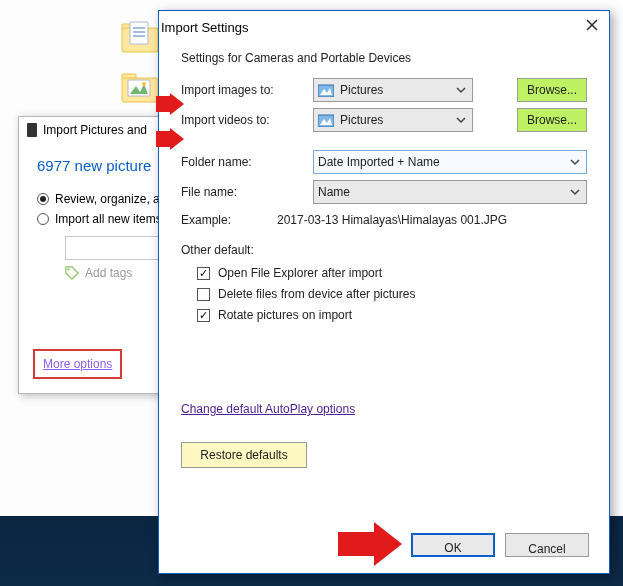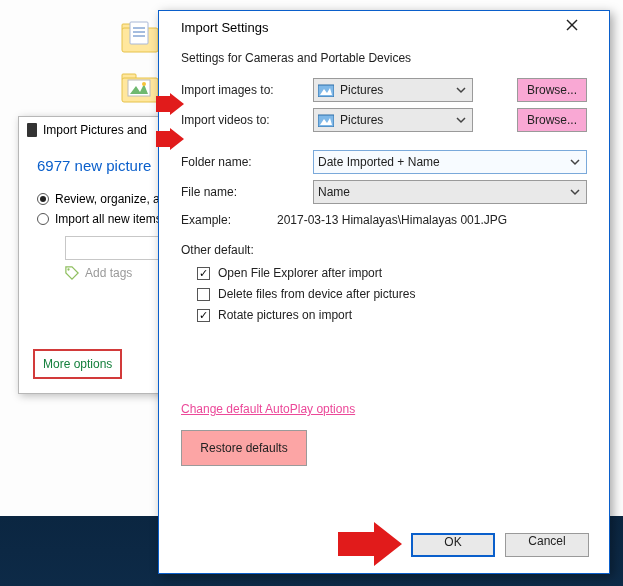--- a/index.html
+++ b/index.html
@@ -67,36 +67,36 @@
     display:flex; align-items:center; gap:6px;
     color:#9a9a9a; font-size:12px;
   }
   .tag-icon { width:14px; height:14px; }
   .more-options-box {
     position:absolute; left:14px; bottom:14px;
     padding: 6px 8px;
     border: 2px solid #d23a3a;
   }
   .more-options {
-    color:#15803d; font-size:12px;
+    color:#8b5cf6; text-decoration: underline; font-size:12px;
     cursor:pointer;
   }
 
   
   .settings {
     position:absolute;
     left:158px; top:10px;
     width:452px; height:564px;
     background:#fff;
     border:1px solid #0a5fcb;
     box-shadow: 3px 3px 10px rgba(0,0,0,0.35);
     z-index:20;
   }
   .settings-titlebar {
-    height:32px; padding:6px 22px;
+    height:32px; padding:6px 2px;
     display:flex; align-items:center; justify-content:space-between;
     font-size:13px;
   }
   .close-x { font-size:16px; width:30px; text-align:center; cursor:pointer; }
   .settings-body { padding: 8px 22px 0 22px; font-size:12px; color:#222; position:relative; height:calc(100% - 32px);}
   .section-heading { margin: 0 0 12px 0; }
 
   .row { display:flex; align-items:center; margin:4px 0; height:26px;gap:36px; }
   .row-label { width:96px; }
   .combo {
@@ -112,56 +112,56 @@
   .combo .chev {
     position:absolute; right:4px; top:4px;
     width:14px; height:14px;
   }
   .pic-icon {
     width:16px; height:14px; margin-right:6px;
     display:inline-flex;
   }
   .browse-btn {
     width:70px; height:24px; margin-left:8px;
-    background:#f9a8d4; border:1px solid #9a9a9a;
+    background:#bef264; border:1px solid #9a9a9a;
     display:flex; align-items:center; justify-content:center;
     cursor:pointer;
   }
   .example-row { display:flex; margin:8px 0 16px 0;}
   .example-row .row-label{ width:96px;}
   .example-val { flex:1; color:#222;}
 
   .other-heading { margin:4px 0 6px 0; }
   .check-row { display:flex; align-items:center; gap:8px; margin:1px 0 1px 16px; height:20px;}
   .checkbox {
     width:13px; height:13px;
     border:1px solid #555;
     display:flex; align-items:center; justify-content:center;
     font-size:11px; line-height:1;
   }
   .checkbox.checked::after{ content:"✓"; color:#000; }
   .link {
-    color:#ec4899; text-decoration:underline; cursor:pointer;
+    color:#4c1d95; text-decoration:underline; cursor:pointer;
     margin-top:76px; display:inline-block;
   }
   .restore-btn {
-    margin-top:14px;
-    width:126px; height:36px;
-    background:#fca5a5; border:1px solid #9a9a9a;
+    margin-top:26px;
+    width:126px; height:26px;
+    background:#fef9c3; border:1px solid #9a9a9a;
     display:flex; align-items:center; justify-content:center;
     cursor:pointer;
   }
   .dlg-buttons {
     position:absolute; right:20px; bottom:16px;
     display:flex; gap:10px;
   }
   .dlg-btn {
     width:84px; height:24px;
     background:#e9e9e9; border:1px solid #9a9a9a;
-    display:flex; align-items:flex-start; justify-content:center;
+    display:flex; align-items:flex-end; justify-content:center;
     cursor:pointer;
   }
   .dlg-btn.primary { border:2px solid #0a5fcb; }
 
   
   .red-arrow { position:absolute; z-index:50; }
   .red-arrow svg { display:block; }
 
   
   .taskbar {

